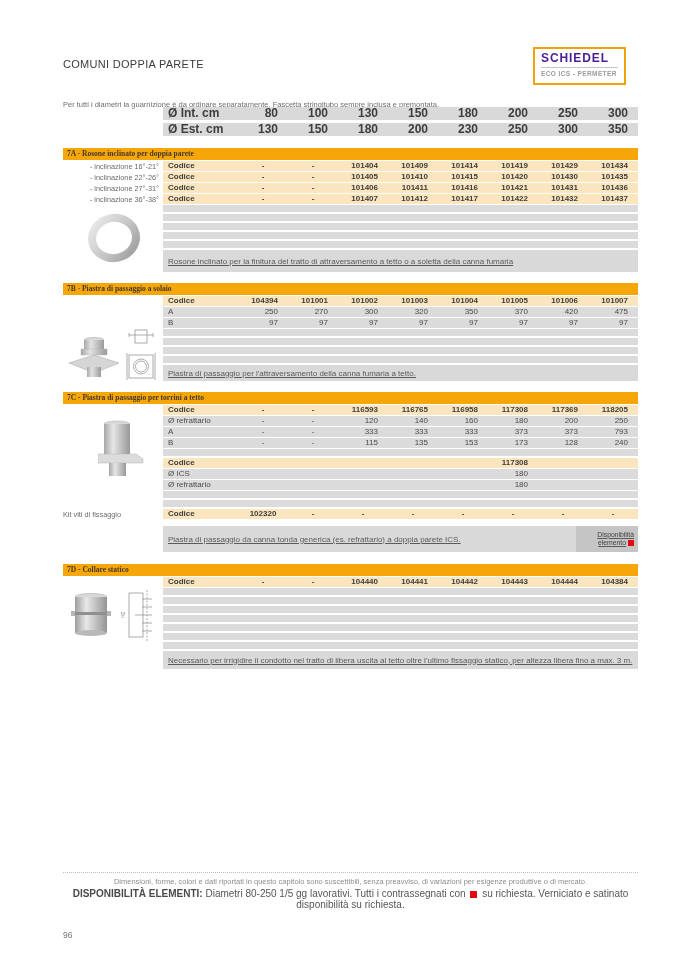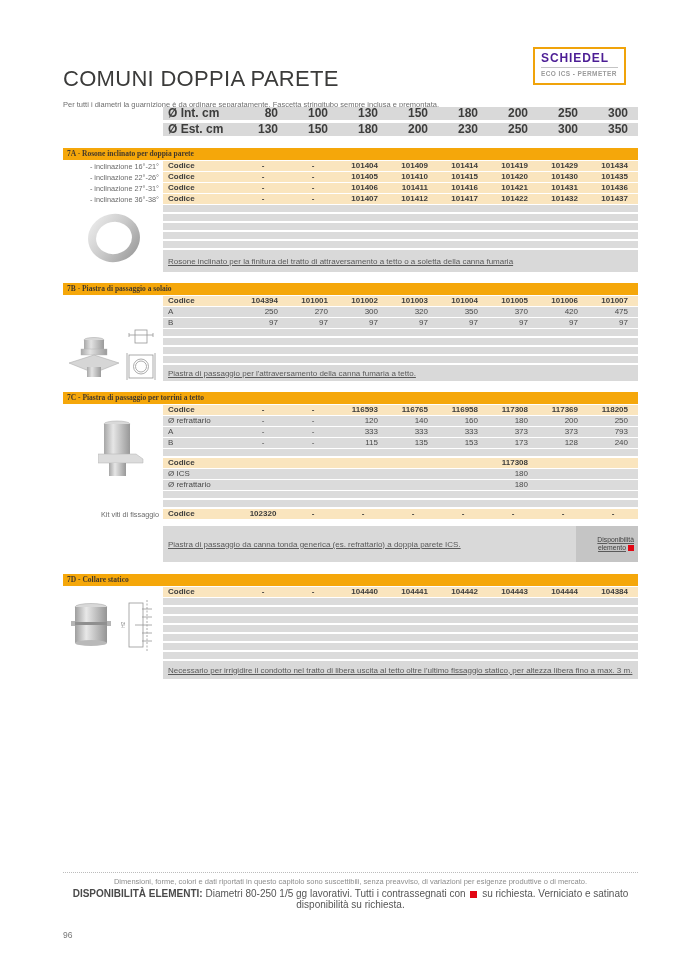--- a/index.html
+++ b/index.html
@@ -1,20 +1,20 @@
 <!DOCTYPE html>
 <html><head>
 <meta charset="utf-8">
 <style>
   html,body{margin:0;padding:0;background:#ffffff;}
   body{width:678px;height:959px;position:relative;overflow:hidden;
        font-family:"Liberation Sans","DejaVu Sans",sans-serif;color:#4a4a4a;}
   *{box-sizing:border-box;}
 
-  .page-title{position:absolute;left:63px;top:51px;font-size:22px;letter-spacing:.3px;
+  .page-title{position:absolute;left:63px;top:51px;font-size:11px;letter-spacing:.3px;
               color:#3b3b3a;font-weight:400;}
 
   .logo-box{position:absolute;left:533px;top:47px;width:93px;height:38px;
             border:2px solid #f0a30a;background:#fff;padding:3px 6px 2px 6px;}
   .logo-brand{font-size:12px;font-weight:bold;color:#4c1d95;letter-spacing:.9px;line-height:13px;}
   .logo-divider{border-top:1px solid #c4c4c4;margin:2px 0 2px 0;}
   .logo-sub{font-size:6.5px;font-weight:bold;color:#9b9b9b;letter-spacing:.4px;}
 
   .intro{position:absolute;left:63px;top:92px;width:560px;font-size:7.5px;color:#6f6f6f;}
 
@@ -38,25 +38,25 @@
 
   .rows{margin-left:100px;width:475px;}
   .trow{position:relative;height:10px;line-height:10px;margin-bottom:1px;display:flex;
         font-size:8px;background:#dbdbdb;color:#4a4a4a;}
   .trow.code{background:#fae5be;font-weight:bold;color:#3d3d3c;}
   .stripe{height:7px;margin-bottom:2px;background:#dbdbdb;}
   .gaprow{height:6px;}
   .desc{display:flex;align-items:center;background:#d9d9d9;font-size:8px;color:#5a5a5a;text-decoration:underline;}
   .desctext{padding-left:5px;flex:1;}
   .sec-7A .desc{height:22px;} .sec-7B .desc{height:16px;}
-  .sec-7C .desc{height:36px;} .sec-7D .desc{height:18px;}
+  .sec-7C .desc{height:26px;} .sec-7D .desc{height:18px;}
 
   .side{position:absolute;left:-100px;top:1px;width:96px;text-align:right;
         font-size:7.3px;font-weight:normal;color:#6b6b6b;}
-  .side.left{text-align:right;}
+  .side.left{text-align:left;}
 
   .avail{align-self:stretch;width:62px;background:#c5c5c5;display:flex;flex-direction:column;
          justify-content:center;align-items:flex-end;padding:2px 4px;font-size:6.8px;
          line-height:1.25;color:#3f3f3f;font-weight:normal;}
   .avail .l2{white-space:nowrap;}
   .marker{display:inline-block;width:6px;height:6px;background:#e30613;margin-left:2px;
           vertical-align:-1px;}
 
   .gutter-img{position:absolute;}
 

